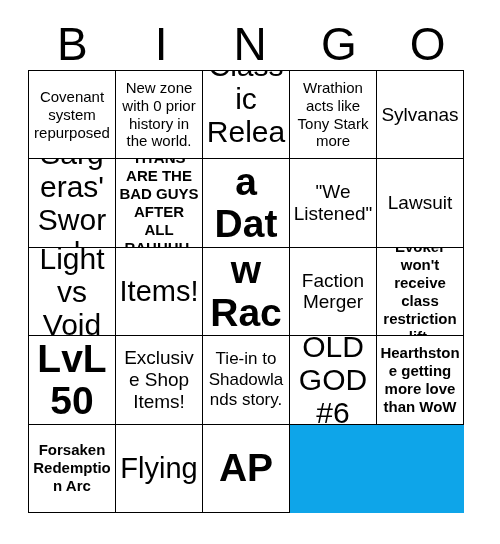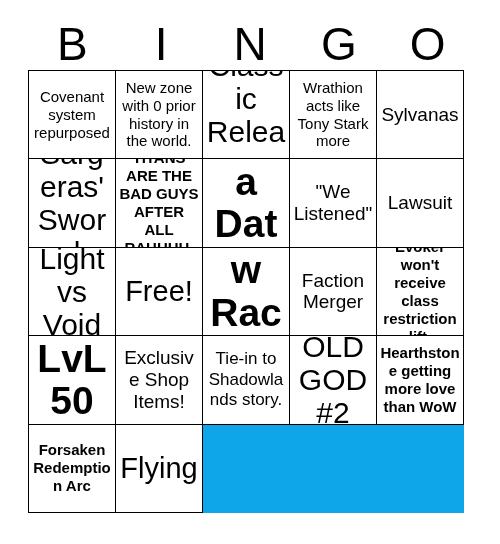--- a/index.html
+++ b/index.html
@@ -131,47 +131,50 @@
       <div class="cell sz-md">
         <span class="cell-text">"We Listened"</span>
       </div>
       <div class="cell sz-md">
         <span class="cell-text">Lawsuit</span>
       </div>
       <div class="cell sz-lg">
         <span class="cell-text">Light vs Void</span>
       </div>
       <div class="cell sz-xl">
-        <span class="cell-text">Free!</span>
+        <span class="cell-text">Items!</span>
       </div>
       <div class="cell sz-xxl">
         <span class="cell-text">New Race</span>
       </div>
       <div class="cell sz-md">
         <span class="cell-text">Faction Merger</span>
       </div>
       <div class="cell sz-xs">
         <span class="cell-text">Evoker won't receive class restriction lift.</span>
       </div>
       <div class="cell sz-xxl">
         <span class="cell-text">LvL 50</span>
       </div>
       <div class="cell sz-md">
         <span class="cell-text">Exclusive Shop Items!</span>
       </div>
       <div class="cell sz-xxs">
         <span class="cell-text">Tie-in to Shadowlands story.</span>
       </div>
       <div class="cell sz-lg">
-        <span class="cell-text">OLD GOD #2</span>
+        <span class="cell-text">OLD GOD #6</span>
       </div>
       <div class="cell sz-xs">
         <span class="cell-text">Hearthstone getting more love than WoW</span>
       </div>
       <div class="cell sz-xs">
         <span class="cell-text">Forsaken Redemption Arc</span>
       </div>
       <div class="cell sz-xl">
         <span class="cell-text">Flying</span>
       </div>
+      <div class="cell sz-xxl">
+        <span class="cell-text">AP</span>
+      </div>
     </div>
 
 </div>
 
 </body></html>

